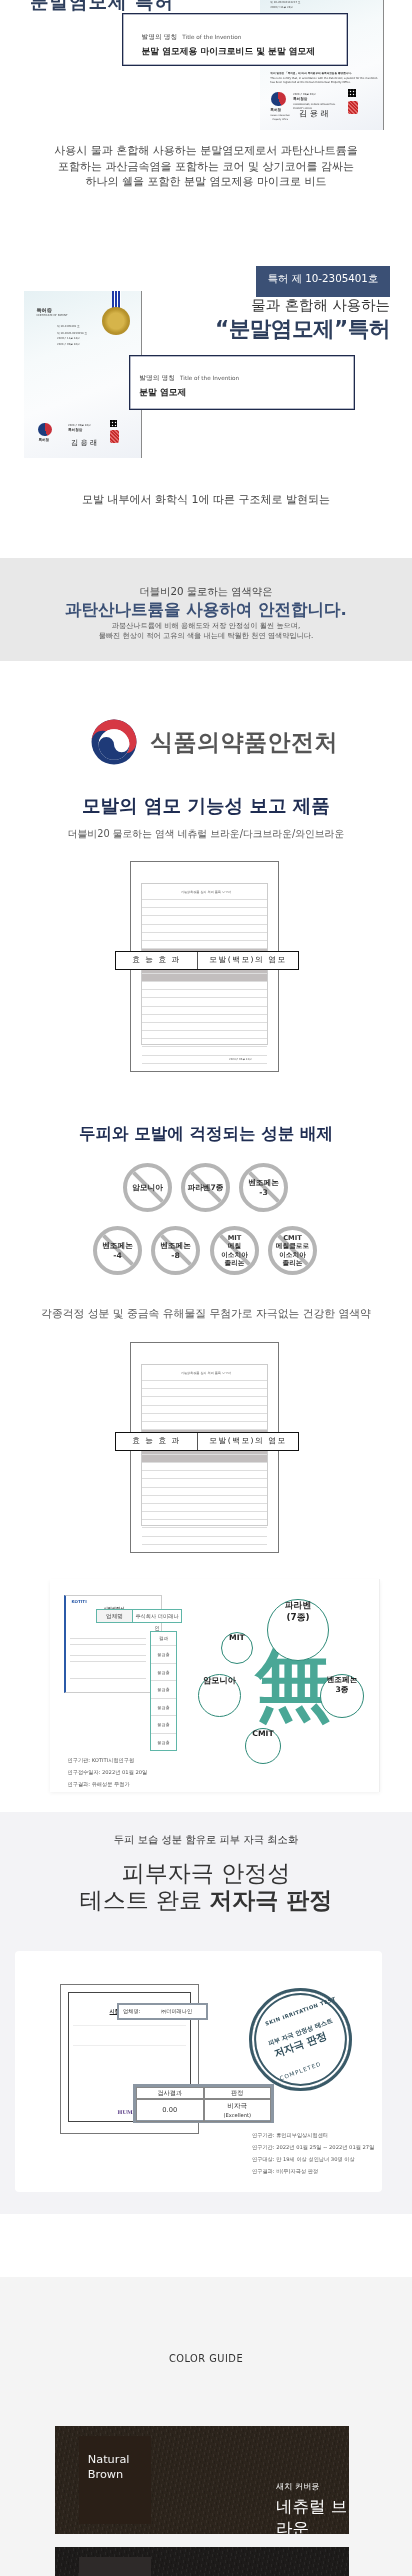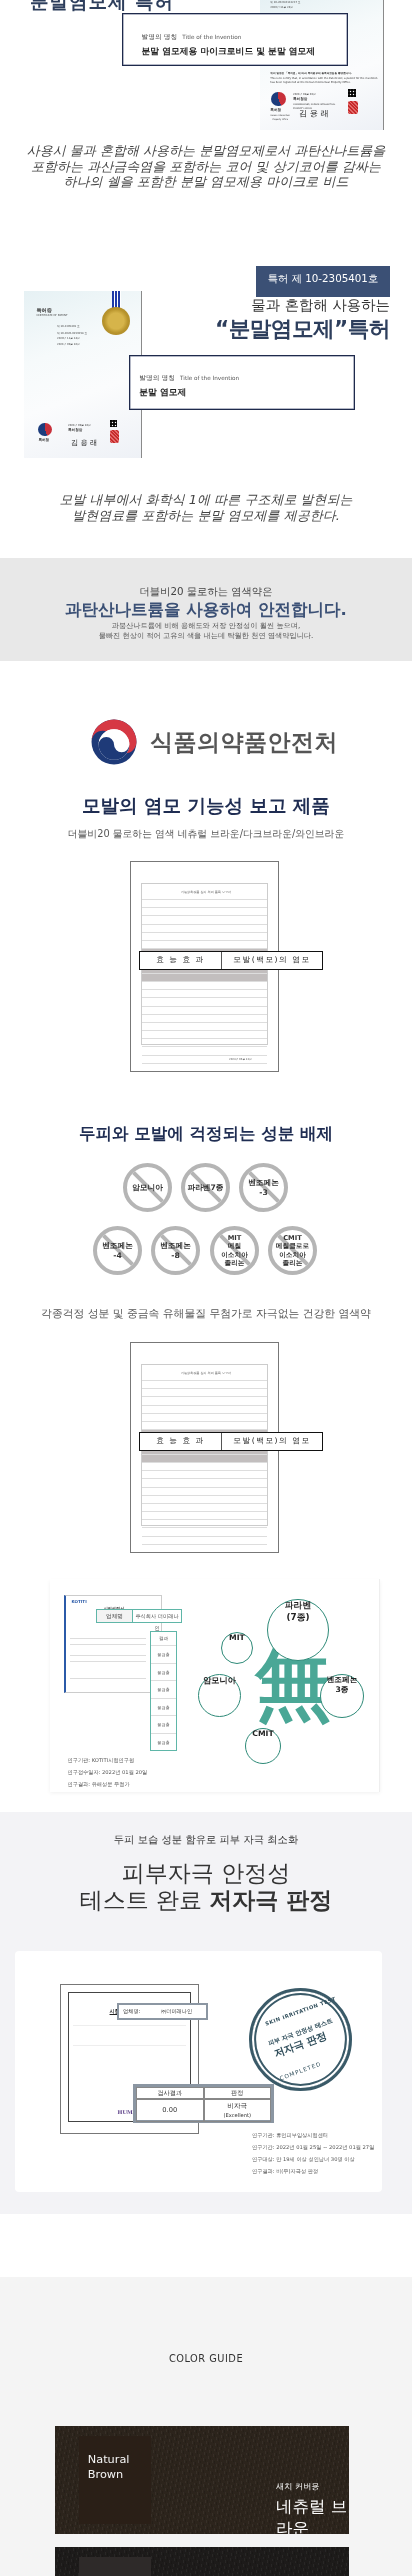--- a/index.html
+++ b/index.html
@@ -13,21 +13,21 @@
   .cert { background: linear-gradient(160deg, #e6f1f4 0%, #f6fafb 35%, #fbfcfd 60%, #eef1f6 100%); border-right: 0.5px solid #8a8a8a; overflow: hidden; }
   .cert .meta { font-size: 2.6px; color: #444; line-height: 4.1px; }
   .cert .small { font-size: 2.6px; color: #333; line-height: 3.6px; }
   .taeguk { border-radius: 50%; background: conic-gradient(#c8303a 0deg 160deg, #1c3c7c 160deg 360deg); }
   .seal-red { background: repeating-linear-gradient(45deg, #c62a2a 0 1.5px, #e36b6b 1.5px 2.6px); border-radius: 2.1px; }
   .qr { background: repeating-linear-gradient(90deg, #222 0 1px, #fff 1px 1.5px), repeating-linear-gradient(0deg, #222 0 1px, #fff 1px 1.5px); background-blend-mode: multiply; }
   .inset-box { background: #fff; border: 1.5px solid #1f2a4c; box-shadow: 0 0 0 0.5px #6c7590 inset; }
   .inset-box .lbl { font-size: 6.7px; color: #444; }
   .inset-box .lbl span { font-size: 5.7px; margin-left: 5.2px; color: #555; }
   .inset-box .ttl { font-size: 8.8px; font-weight: bold; color: #222; margin-top: 4.1px; }
-  .desc { font-size: 13px; line-height: 15.5px; color: #444; font-style: italic; }
+  .desc { font-size: 11px; line-height: 15.5px; color: #444; }
 
   
   .badge { background: #3b5075; color: #fff; font-size: 10.3px; text-align: center; line-height: 25px; }
   .right-sub { font-size: 14.4px; color: #333; text-align: right; }
   .right-title { font-size: 21.6px; font-weight: bold; color: #2d3e5c; text-align: right; letter-spacing: -0.5px; }
   .gold-seal { border-radius: 50%; background: radial-gradient(circle, #d6b44a 0 40%, #b8942c 60%, #a3822a 100%); }
   .ribbon { background: repeating-linear-gradient(90deg, #1e3aa8 0 2.1px, #ffffff 2.1px 3.1px); }
 
   
   .gray1 { background: #e8e8e8; }
@@ -37,21 +37,21 @@
 
   
   .mfds-text { font-size: 23px; color: #555; font-weight: bold; letter-spacing: 0.5px; }
   .h-navy { font-size: 18.5px; font-weight: bold; color: #1f2d52; }
   .sub-gray { font-size: 9.8px; color: #555; }
 
   .doc { background: #fff; border: 0.5px solid #777; }
   .doc-inner { position: absolute; left: 9.8px; right: 9.8px; top: 20.6px; border: 0.5px solid #ccc; }
   .doc-row { height: 8.2px; border-bottom: 0.5px solid #ddd; font-size: 2.6px; color: #555; padding-left: 3.1px; line-height: 8.2px; }
   .doc-shade { background: rgba(120,110,110,0.45); }
-  .highlight-bar { background: #fff; border: 1.5px solid #111; display: flex; margin-left: 24px; }
+  .highlight-bar { background: #fff; border: 1.5px solid #111; display: flex; }
   .highlight-bar div { flex: 1; font-size: 7.7px; text-align: center; line-height: 15.5px; color: #222; letter-spacing: 1.5px; }
   .highlight-bar div:first-child { border-right: 0.5px solid #555; flex: 0 0 82px; }
 
   
   .nocircle { width: 49px; height: 49px; border: 4.1px solid #b5b5b5; border-radius: 50%; display: flex; align-items: center; justify-content: center; text-align: center; font-weight: bold; font-size: 7.7px; color: #333; line-height: 9.8px; overflow: hidden; }
   .nocircle::before { content: ""; position: absolute; width: 54px; height: 4.1px; background: #b5b5b5; transform: rotate(45deg); }
   .nocircle span { position: relative; z-index: 1; }
   .nocircle.small { font-size: 6.7px; line-height: 8.2px; }
 
   
@@ -143,21 +143,20 @@
     <div class="abs seal-red" style="left:86px; top:139px; width:9.3px; height:13.4px;"></div>
   </div>
 
   <div class="abs inset-box" style="left:129px; top:355px; width:226px; height:55px; padding:17.5px 0 0 9.3px;">
     <div class="lbl"><b style="font-weight:normal;">발명의 명칭</b><span>Title of the Invention</span></div>
     <div class="ttl">분말 염모제</div>
   </div>
 
   <div class="abs center desc" style="top:492px;">
     <div>모발 내부에서 화학식 1에 따른 구조체로 발현되는</div>
-    <div>발현염료를 포함하는 분말 염모제를 제공한다.</div>
   </div>
 </section>
 
 <section class="abs gray1" style="left:0; top:558px; width:412px; height:103px;">
   <div class="abs center l1" style="top:27px;">더블비20 물로하는 염색약은</div>
   <div class="abs center l2" style="top:41px;">과탄산나트륨을 사용하여 안전합니다.</div>
   <div class="abs center l3" style="top:63px;">과붕산나트륨에 비해 용해도와 저장 안정성이 훨씬 높으며,</div>
   <div class="abs center l3" style="top:73px;">물빠진 현상이 적어 고유의 색을 내는데 탁월한 천연 염색약입니다.</div>
 </section>
 

